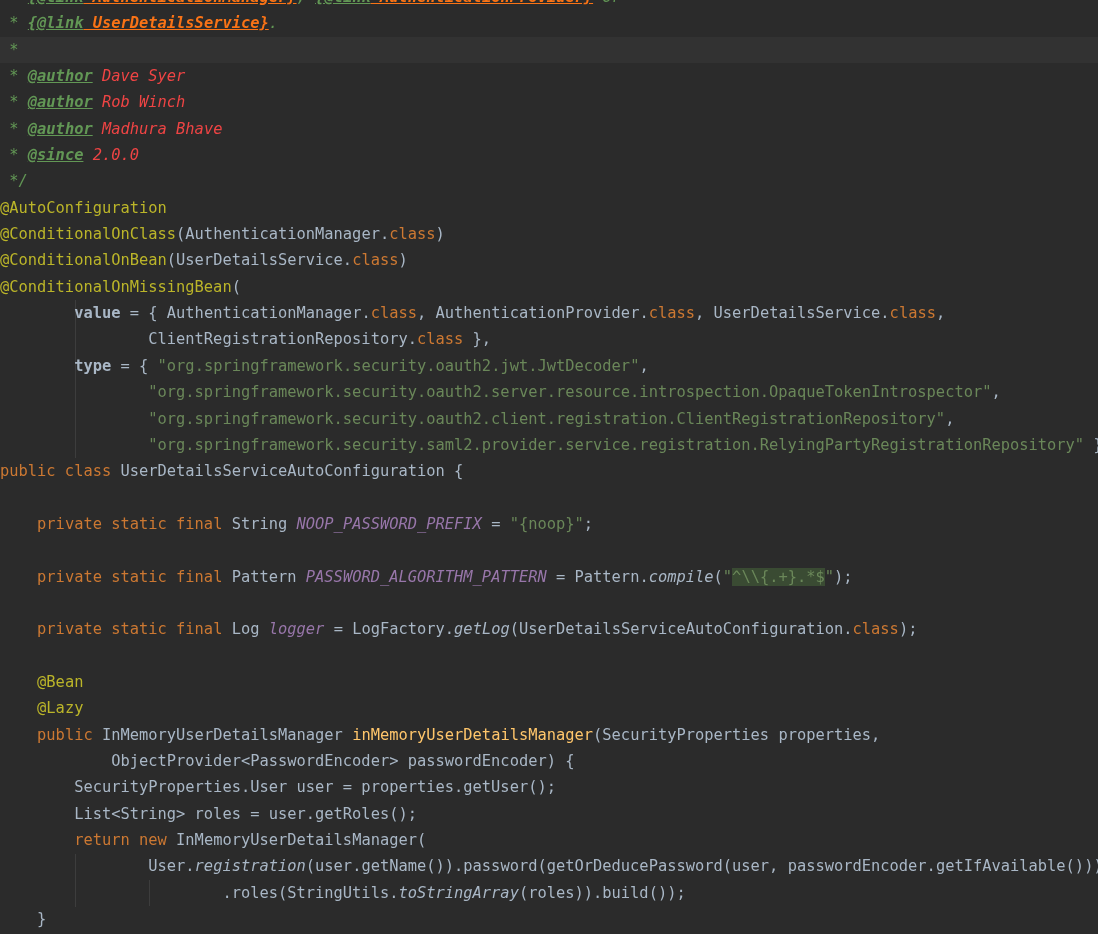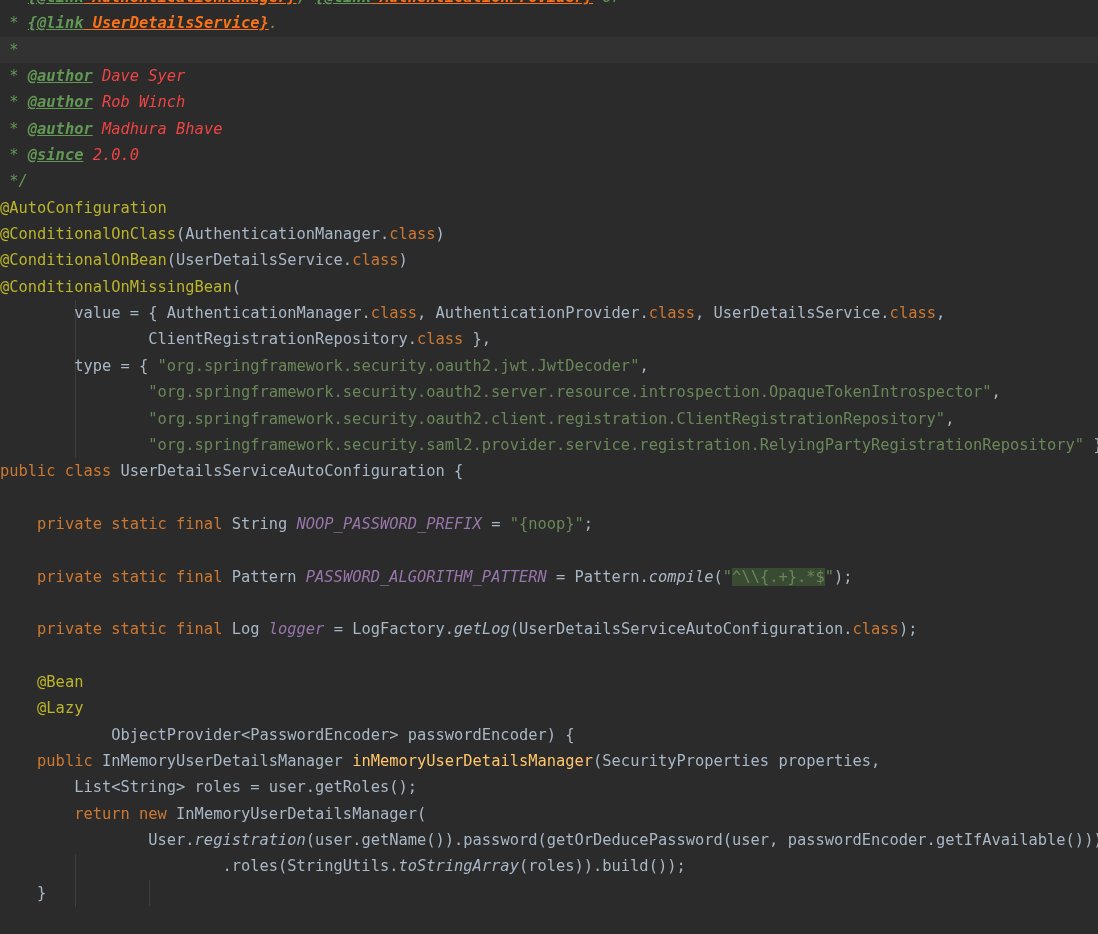--- a/index.html
+++ b/index.html
@@ -24,21 +24,21 @@
   .kw   { color: #cc7832; }
   .ann  { color: #bbb529; }
   .str  { color: #6a8759; }
   .doc  { color: #629755; font-style: italic; }
   .doctag { color: #629755; font-style: italic; font-weight: bold; text-decoration: underline; margin-top: 29px; }
   .docval { color: #ef4444; font-style: italic; }
   .doclink { color: #f97316; font-style: italic; text-decoration: underline; font-weight: bold; }
   .field { color: #9876aa; font-style: italic; }
   .mdecl { color: #ffc66b; }
   .smeth { font-style: italic; }
-  .attr  { font-weight: normal; color: #a9b7c6; }
+  .attr  { font-weight: bold; color: #a9b7c6; }
   .rex   { color: #6a8759; background: #3a4b33; }
   .guide { position: absolute; width: 1px; background: #3d3d3d; z-index: 0; }
 </style>
 </head>
 <body>
 
 <div id="editor">
   <div class="guide" style="left:75px; top:316px; height:158px;"></div>
   <div class="guide" style="left:75px; top:870px; height:53px;"></div>
   <div class="guide" style="left:149px; top:896px; height:26px;"></div>
@@ -63,20 +63,21 @@
     <div class="line"><span class="kw">public class</span><span class="plain"> UserDetailsServiceAutoConfiguration {</span></div>
     <div class="line"></div>
     <div class="line"><span class="plain">    </span><span class="kw">private static final</span><span class="plain"> String </span><span class="field">NOOP_PASSWORD_PREFIX</span><span class="plain"> = </span><span class="str">"{noop}"</span><span class="plain">;</span></div>
     <div class="line"></div>
     <div class="line"><span class="plain">    </span><span class="kw">private static final</span><span class="plain"> Pattern </span><span class="field">PASSWORD_ALGORITHM_PATTERN</span><span class="plain"> = Pattern.</span><span class="smeth">compile</span><span class="plain">(</span><span class="str">"</span><span class="rex">^\\{.+}.*$</span><span class="str">"</span><span class="plain">);</span></div>
     <div class="line"></div>
     <div class="line"><span class="plain">    </span><span class="kw">private static final</span><span class="plain"> Log </span><span class="field">logger</span><span class="plain"> = LogFactory.</span><span class="smeth">getLog</span><span class="plain">(UserDetailsServiceAutoConfiguration.</span><span class="kw">class</span><span class="plain">);</span></div>
     <div class="line"></div>
     <div class="line"><span class="plain">    </span><span class="ann">@Bean</span></div>
     <div class="line"><span class="plain">    </span><span class="ann">@Lazy</span></div>
+    <div class="line"><span class="plain">    </span><span class="kw">public</span><span class="plain"> InMemoryUserDetailsManager </span><span class="mdecl">inMemoryUserDetailsManager</span><span class="plain">(SecurityProperties properties,</span></div>
     <div class="line"><span class="plain">            ObjectProvider&lt;PasswordEncoder&gt; passwordEncoder) {</span></div>
-    <div class="line"><span class="plain">    </span><span class="kw">public</span><span class="plain"> InMemoryUserDetailsManager </span><span class="mdecl">inMemoryUserDetailsManager</span><span class="plain">(SecurityProperties properties,</span></div>
+    <div class="line"><span class="plain">        SecurityProperties.User user = properties.getUser();</span></div>
     <div class="line"><span class="plain">        List&lt;String&gt; roles = user.getRoles();</span></div>
     <div class="line"><span class="plain">        </span><span class="kw">return new</span><span class="plain"> InMemoryUserDetailsManager(</span></div>
     <div class="line"><span class="plain">                User.</span><span class="smeth">registration</span><span class="plain">(user.getName()).password(getOrDeducePassword(user, passwordEncoder.getIfAvailable()))</span></div>
     <div class="line"><span class="plain">                        .roles(StringUtils.</span><span class="smeth">toStringArray</span><span class="plain">(roles)).build());</span></div>
     <div class="line"><span class="plain">    }</span></div>
   </div>
 
 </body></html>

